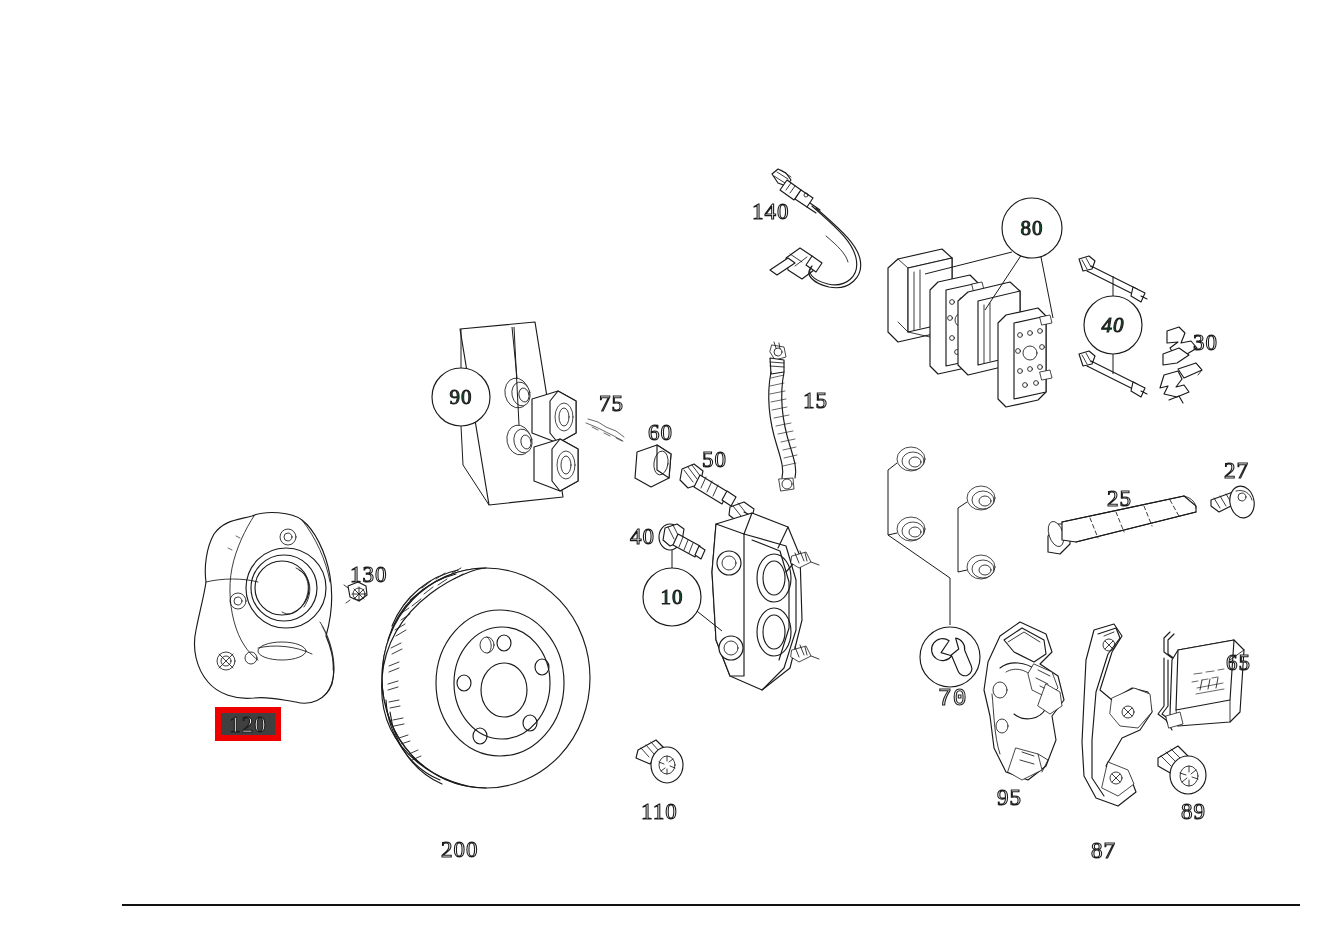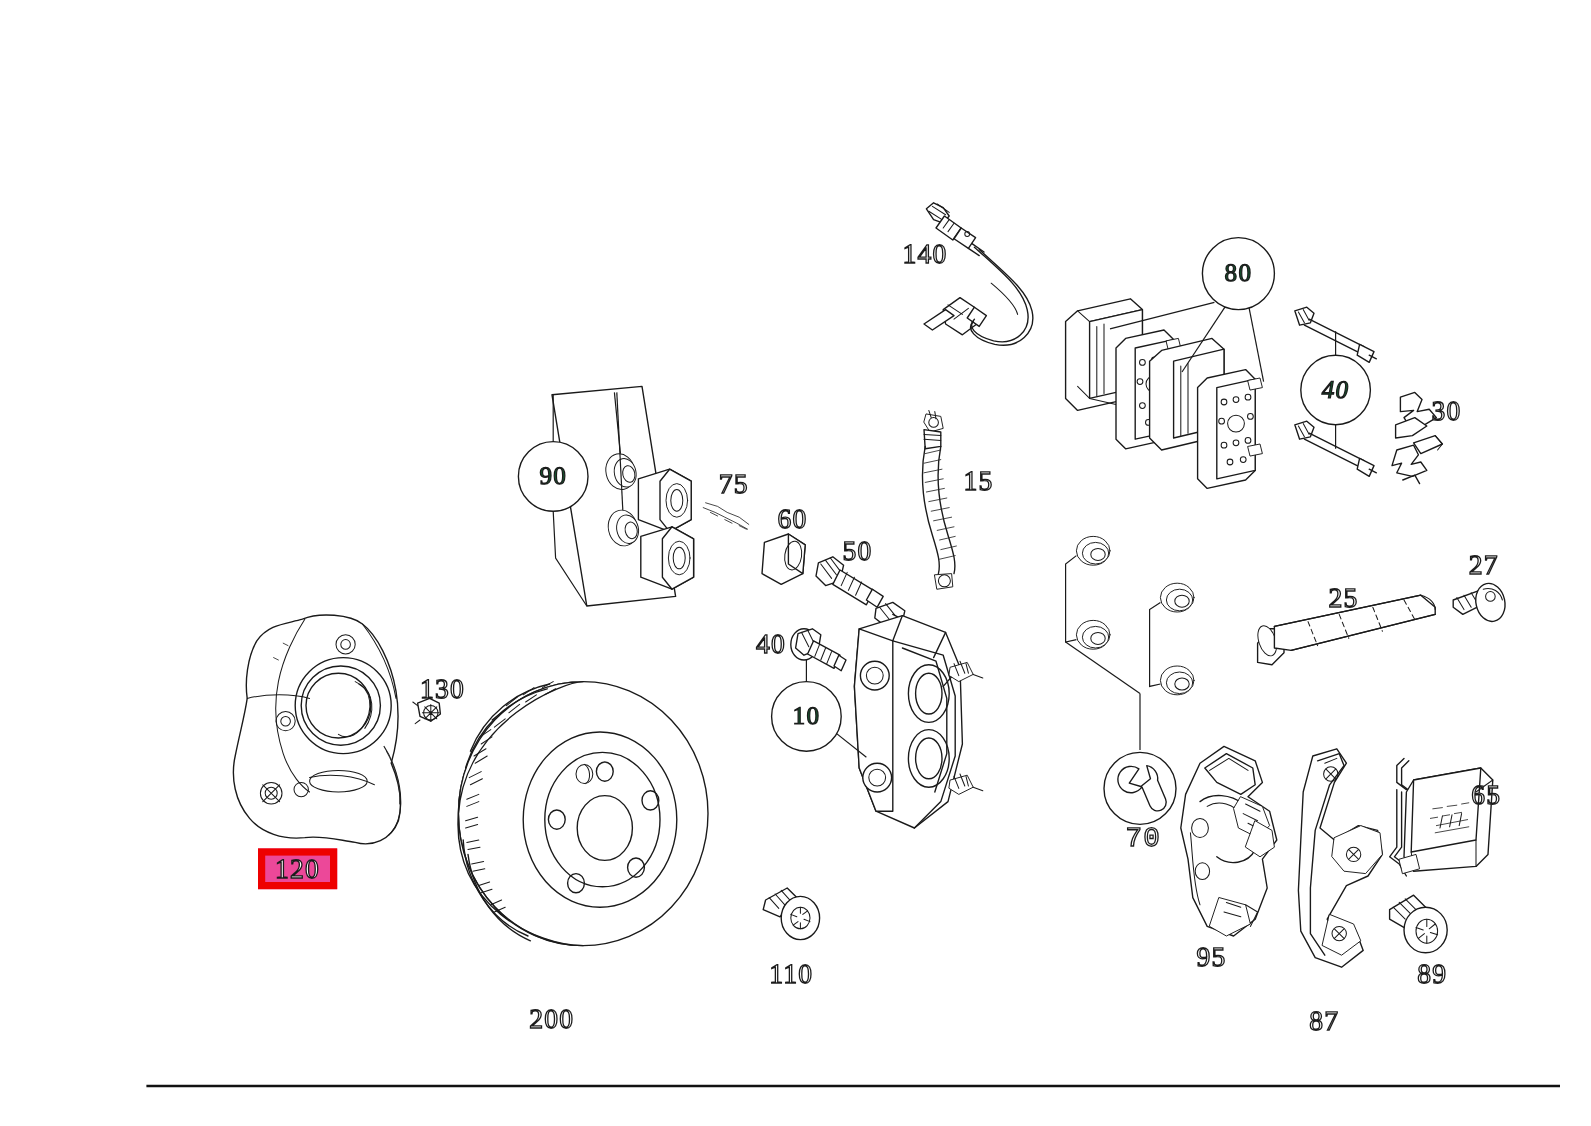--- a/index.html
+++ b/index.html
@@ -58,21 +58,21 @@
     color: #14532d;
     -webkit-text-stroke: 1.0px #1b1b1b;
     white-space: nowrap;
     transform: translate(-50%, -50%);
     user-select: none;
   }
   
   .lbl-highlight {
     position: absolute;
     box-sizing: border-box;
-    background: #ec4899;
+    background: #404040;
     border: 6px solid #ee0000;
     display: flex;
     align-items: center;
     justify-content: center;
     padding: 0 4px;
   }
   .lbl-highlight .lbl {
     position: static;
     transform: none;
   }

